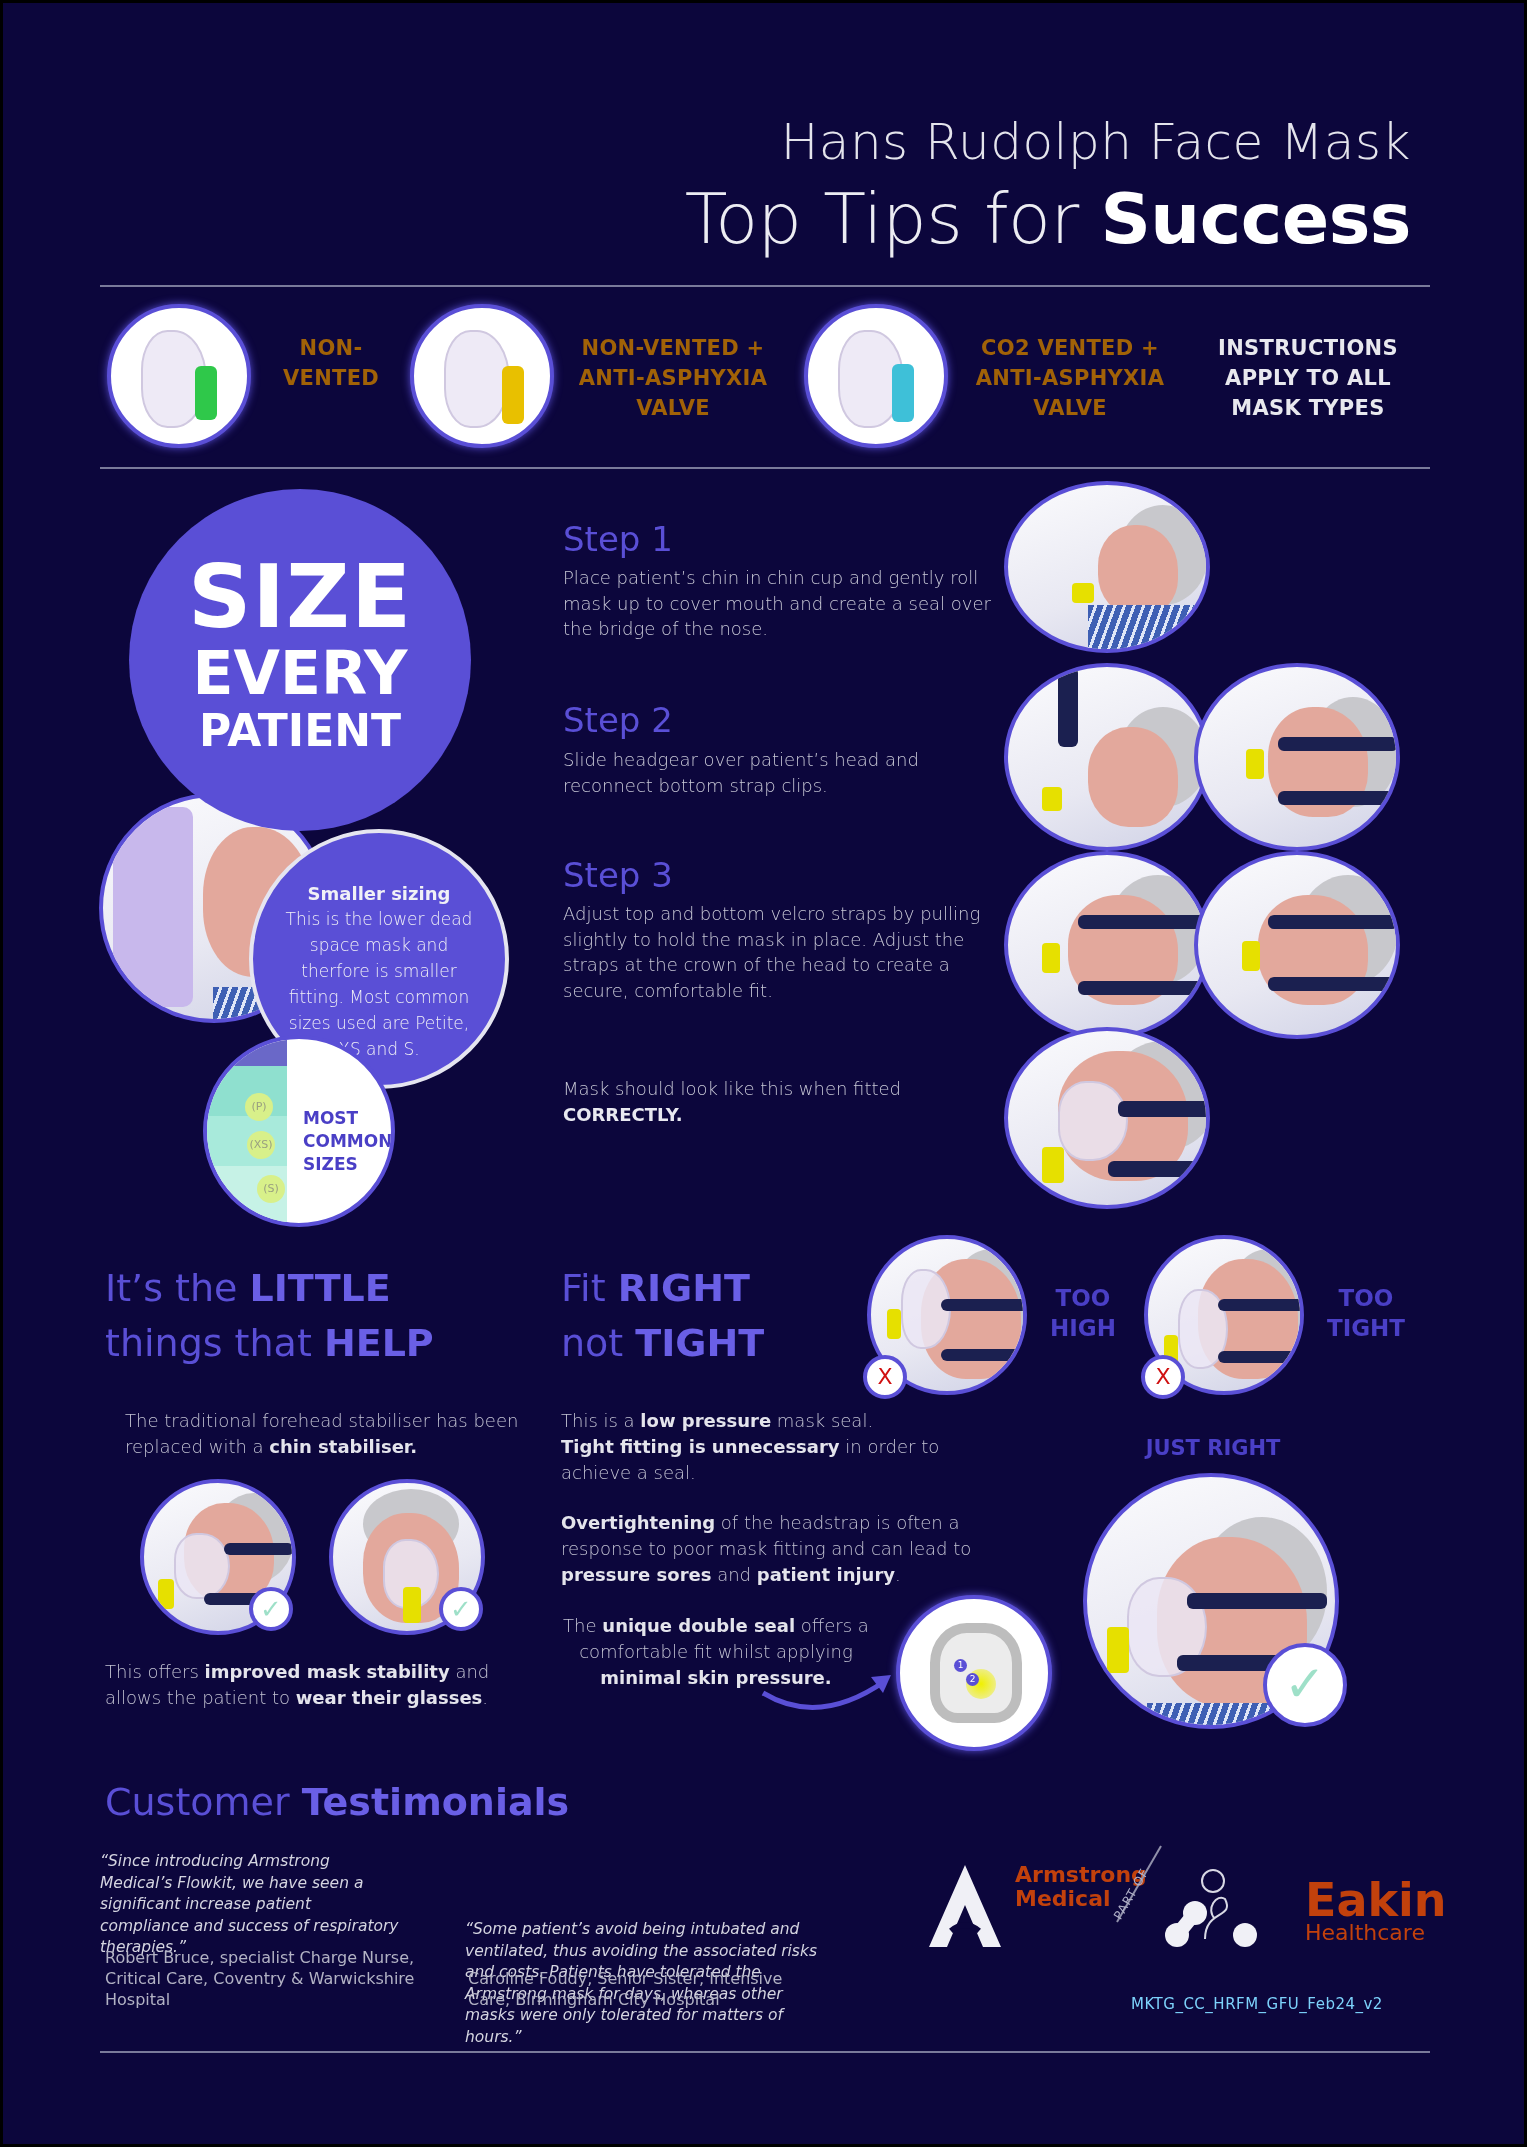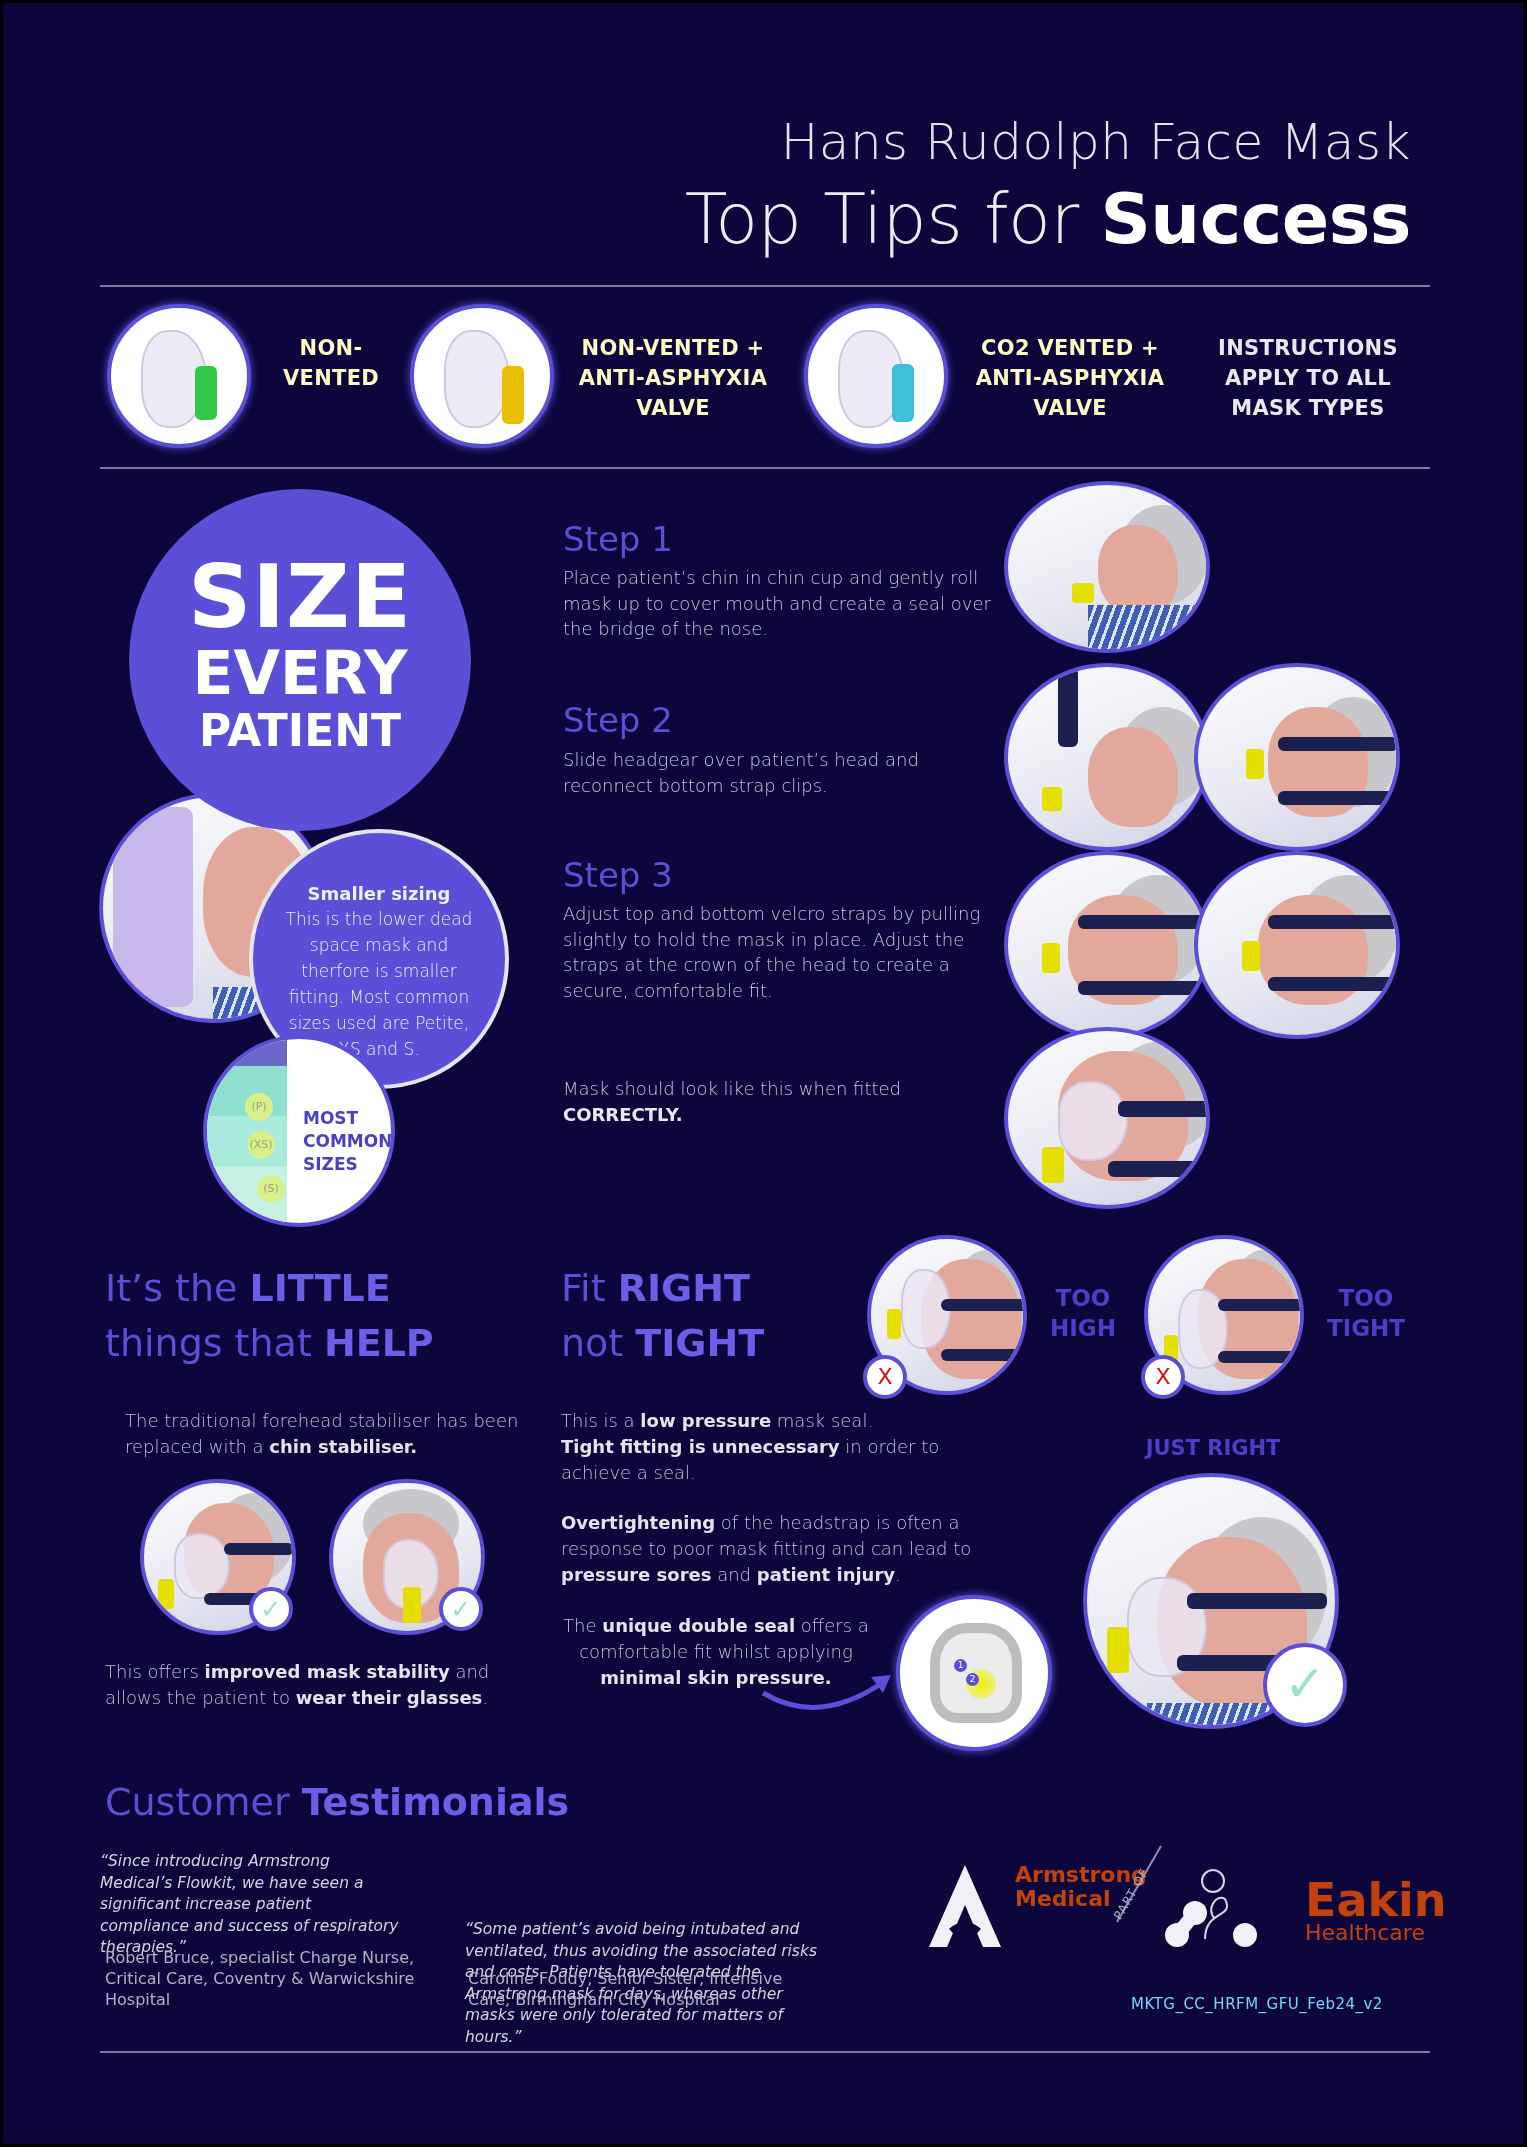--- a/index.html
+++ b/index.html
@@ -7,21 +7,21 @@
   body { font-family: "DejaVu Sans", sans-serif; color: #d8d8e4; }
   .page { position: absolute; left: 3px; top: 3px; width: 1521px; height: 2141px; background: #0c063c; overflow: hidden; }
   .abs { position: absolute; }
   .rule { position: absolute; height: 2px; background: #7a7a9a; }
 
   .title1 { right: 113px; top: 110px; font-size: 50px; color: #e4e4ec; font-weight: 300; letter-spacing: 0.5px; }
   .title2 { right: 113px; top: 175px; font-size: 70px; color: #ececf2; font-weight: 300; letter-spacing: -0.5px; }
   .title2 b { font-weight: 700; color: #fff; }
 
   .mask-circle { position: absolute; width: 144px; height: 144px; border-radius: 50%; background: #fff; border: 4px solid #5a4fd6; box-shadow: 0 0 8px #5a4fd6; overflow: hidden; }
-  .mask-label { position: absolute; font-weight: 700; font-size: 21px; line-height: 30px; text-align: center; color: #fef9c3; letter-spacing: 0.3px; }
+  .mask-label { position: absolute; font-weight: 700; font-size: 21px; line-height: 30px; text-align: center; color: #a16207; letter-spacing: 0.3px; }
   .mask-label.white { color: #e8e8ee; }
 
   .size-circle { position: absolute; left: 126px; top: 486px; width: 342px; height: 342px; border-radius: 50%; background: #5a4fd6; text-align: center; color: #fff; font-weight: 700; }
   .size-circle .l1 { font-size: 88px; line-height: 88px; padding-top: 64px; letter-spacing: 1px; }
   .size-circle .l2 { font-size: 60px; line-height: 64px; }
   .size-circle .l3 { font-size: 44px; line-height: 52px; }
 
   .photo { position: absolute; border-radius: 50%; border: 4px solid #5a4fd6; background: linear-gradient(160deg, #fbfbfd 0%, #e8e8f2 60%, #d0d2e6 100%); overflow: hidden; }
   .face { position: absolute; border-radius: 45% 50% 40% 45%; background: #e3a89c; }
   .hair { position: absolute; border-radius: 50%; background: #c8c8cc; }

